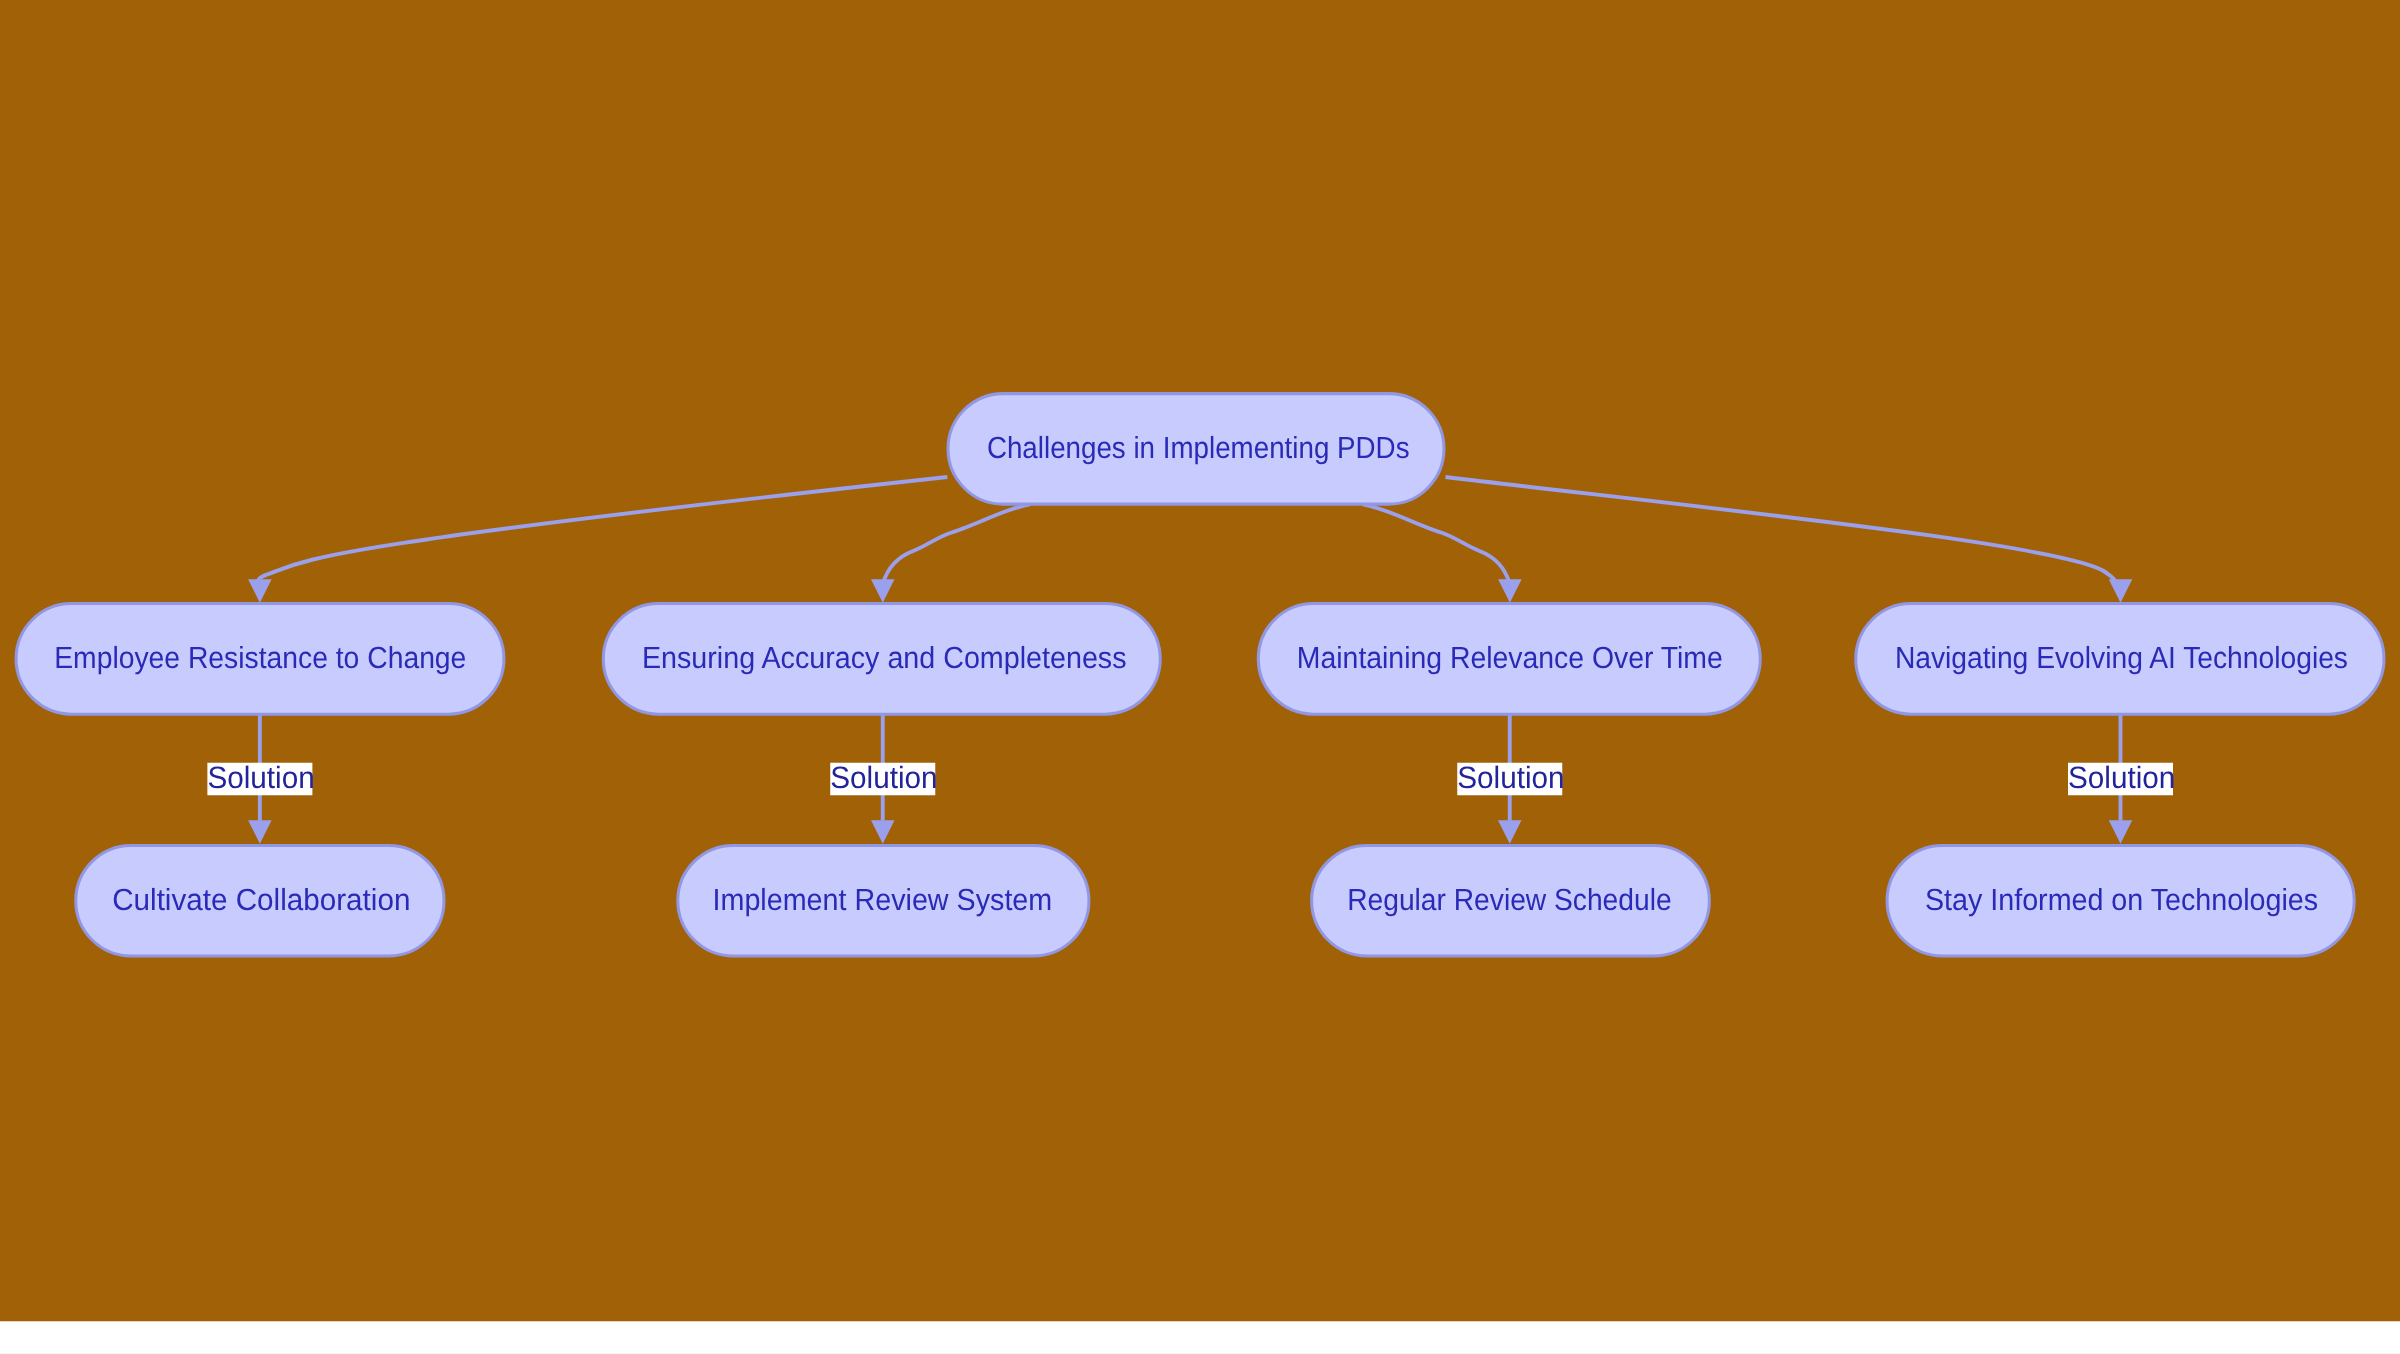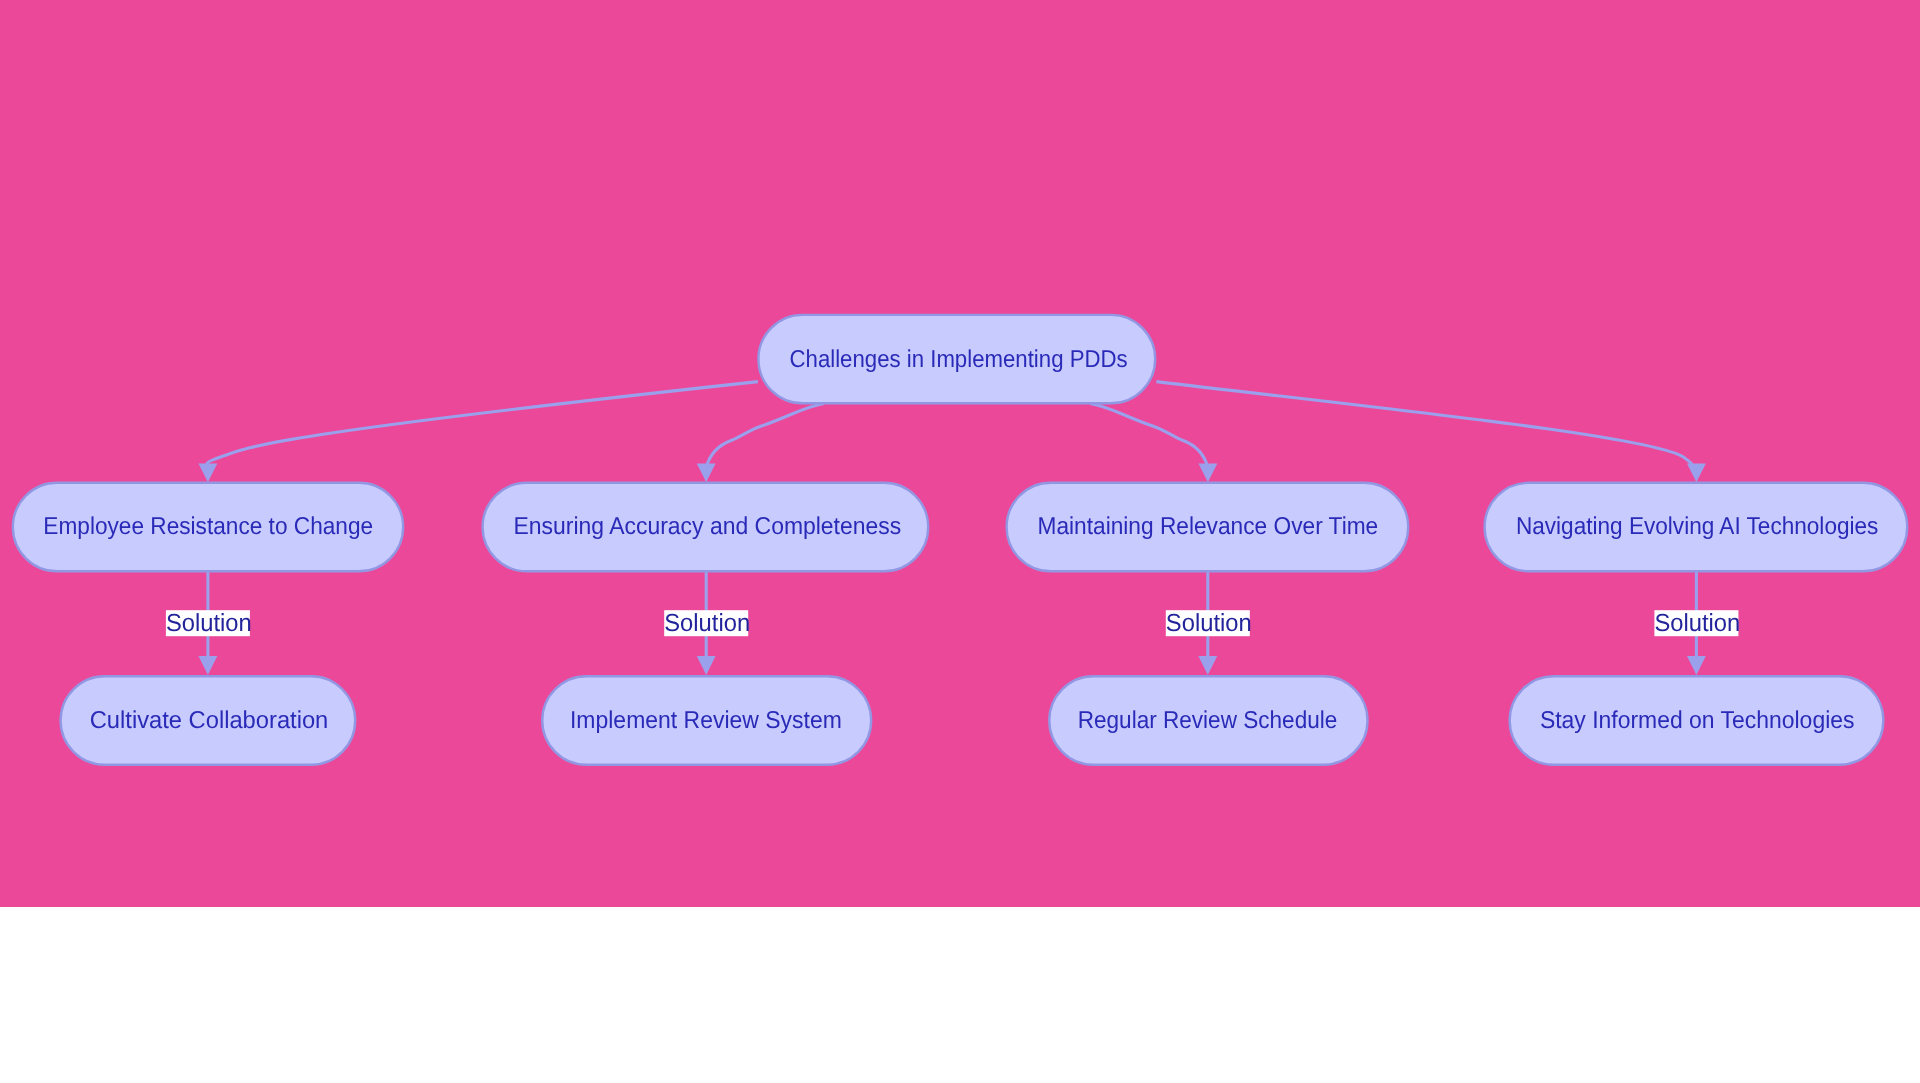--- a/index.html
+++ b/index.html
@@ -1,20 +1,20 @@
 <!DOCTYPE html>
 <html><head>
 <meta charset="utf-8">
 <title>Challenges in Implementing PDDs</title>
 <style>
   html,body{margin:0;padding:0;background:#ffffff;
     -webkit-font-smoothing:antialiased;-moz-osx-font-smoothing:grayscale;
     text-rendering:geometricPrecision;}
   body{width:1920px;height:1083px;overflow:hidden;}
-  #page{position:relative;width:1920px;height:907px;background:#ec4899;overflow:hidden;}
+  #page{position:relative;width:1920px;height:1057px;background:#a16207;overflow:hidden;}
   svg#chart{position:absolute;left:0;top:0;width:1920px;height:1083px;display:block;
     transform:translateZ(0);}
   .node-shape{fill:#C8CBFD;stroke:#9297E4;stroke-width:2.4px;}
   .node-label{font-family:"Liberation Sans",sans-serif;font-size:24.4px;fill:#2A2AB8;
     text-anchor:middle;white-space:pre;}
   .edge-path{fill:none;stroke:#9BA0ED;stroke-width:3.1px;stroke-linecap:butt;}
   .edge-arrow{fill:#9BA0ED;stroke:none;}
   .edge-label{font-family:"Liberation Sans",sans-serif;font-size:24.7px;fill:#23239B;
     text-anchor:middle;white-space:pre;}
   .edge-label-bg{fill:#ffffff;stroke:none;}

